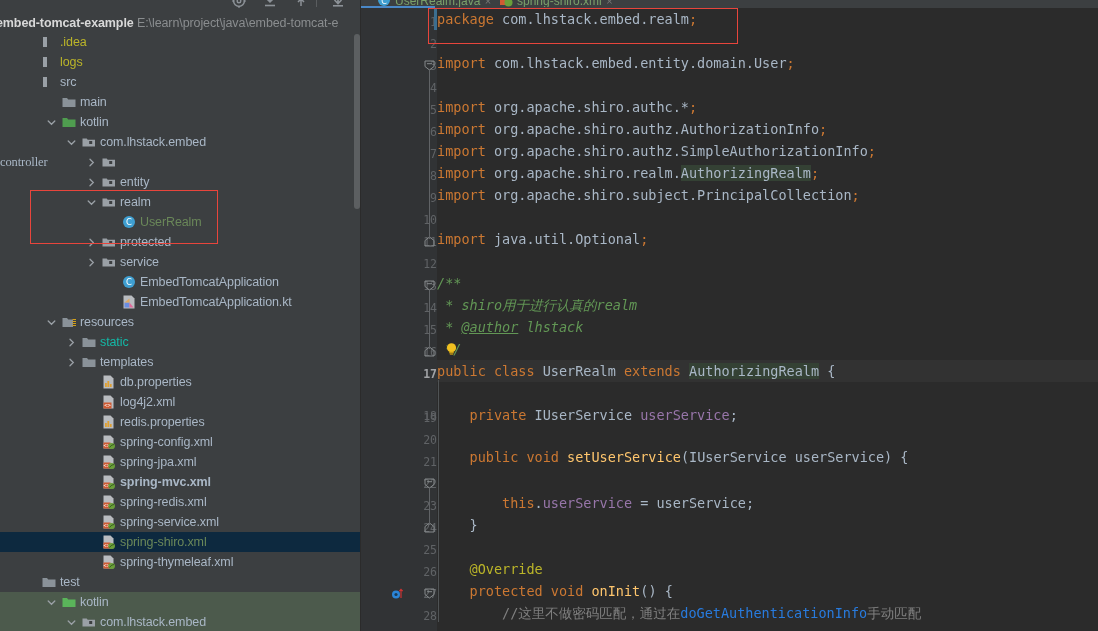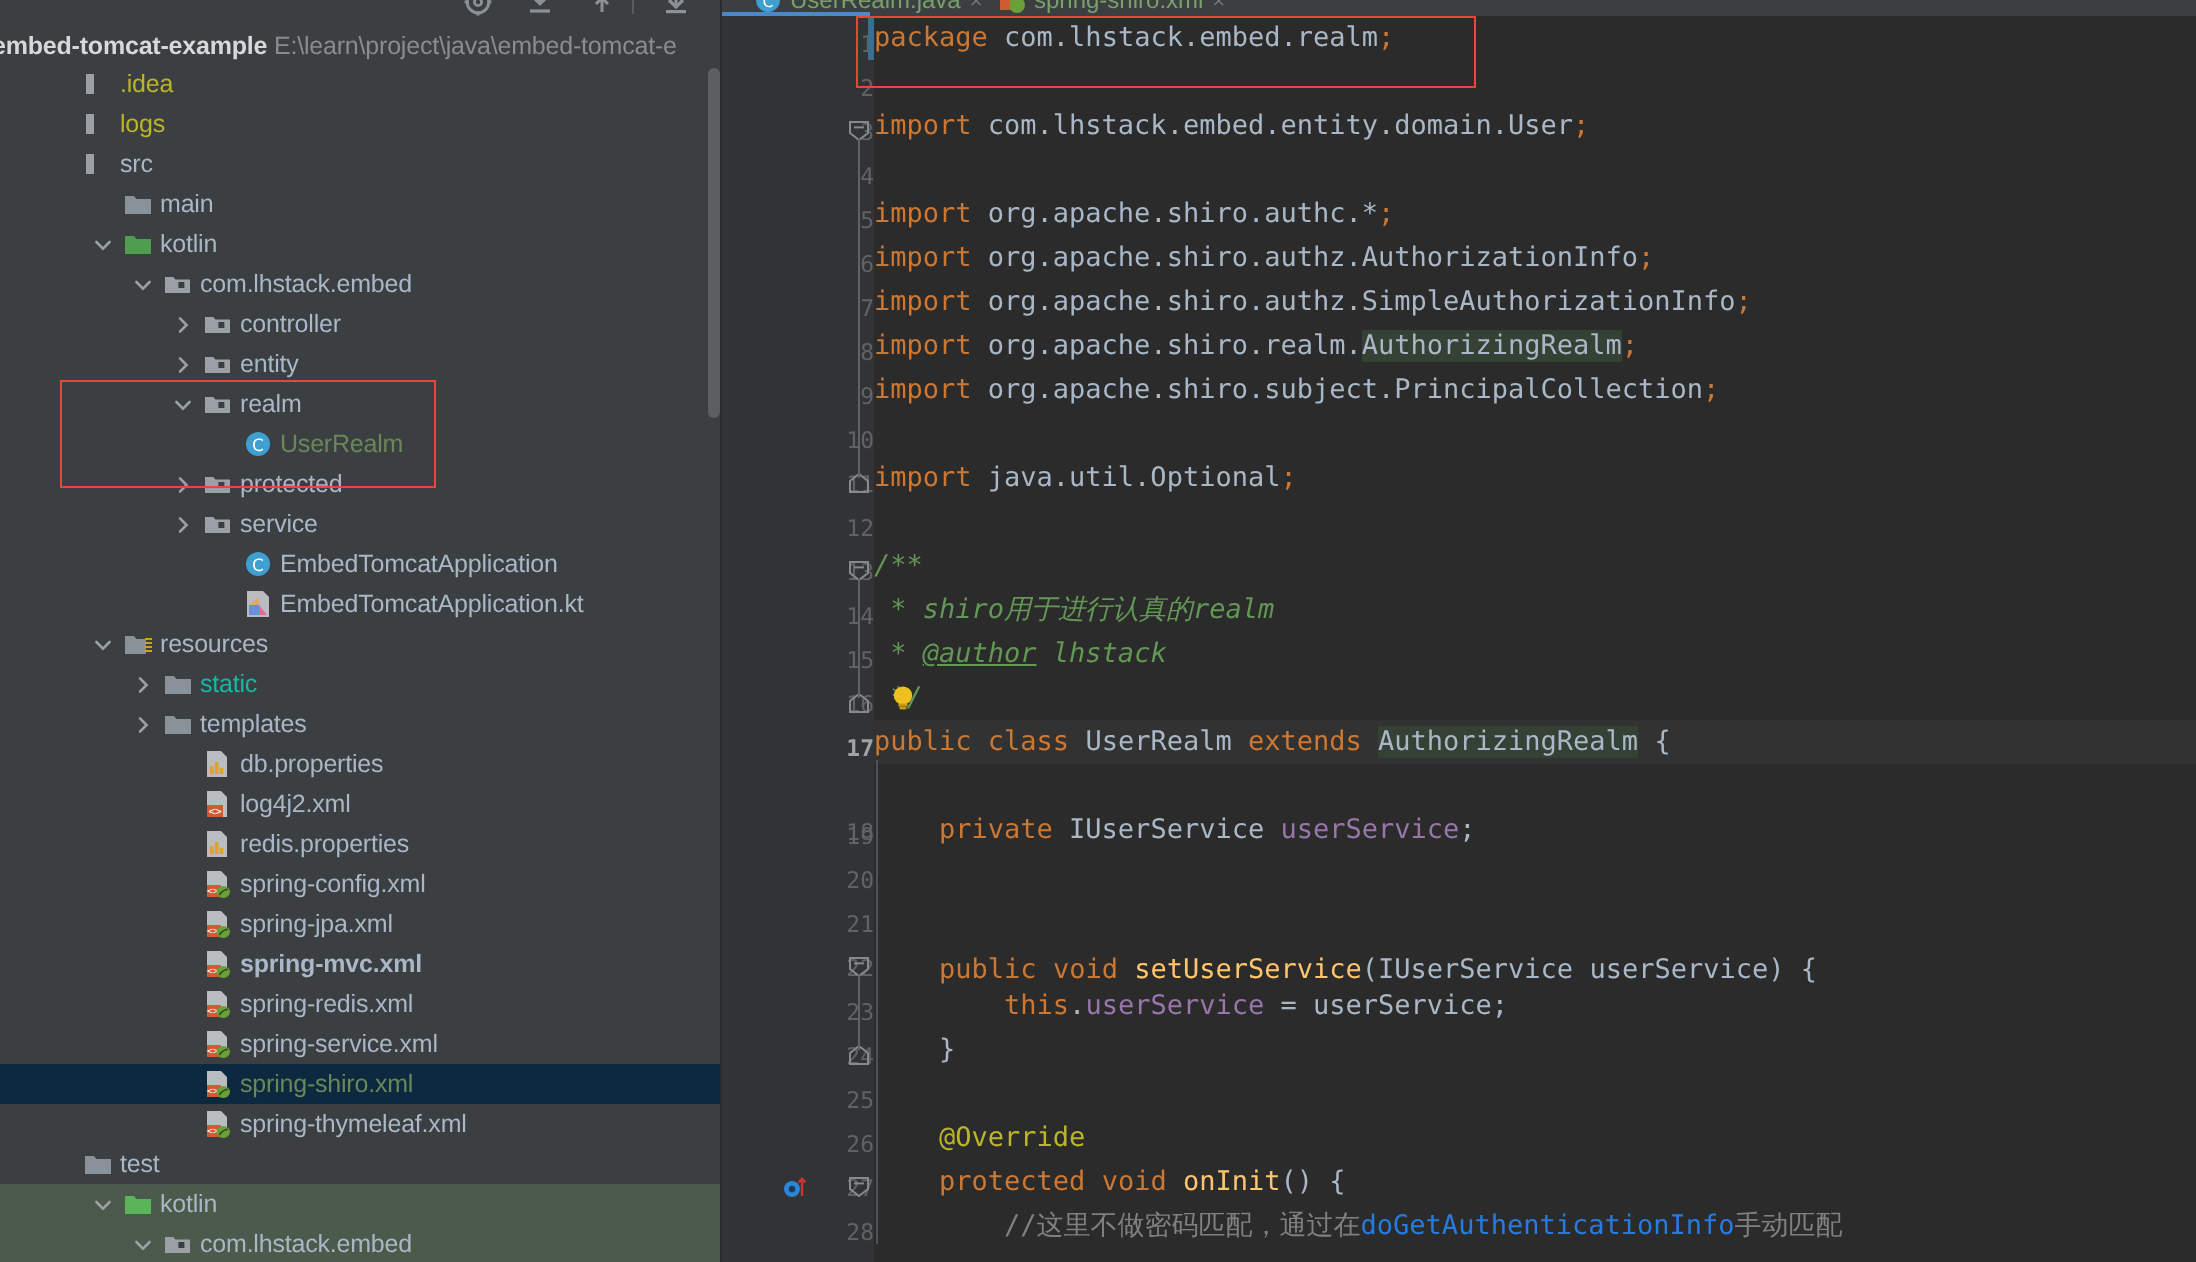--- a/index.html
+++ b/index.html
@@ -259,21 +259,21 @@
             <svg width="11" height="11" viewBox="0 0 11 11">
               <path d="M4 2.2l3.3 3.3L4 8.8" stroke="#9aa0a6" stroke-width="1.3" fill="none" stroke-linecap="round"></path>
             </svg>
           </span>
           <span class="ico" style="left: 101px; top: 2px;">
             <svg width="16" height="16" viewBox="0 0 16 16">
               <path d="M1.5 4.5h4.2l1 1.2H14v6.8H1.5z" fill="#9aa0a6"></path>
               <rect x="8.2" y="7" width="3" height="3" fill="#3c3f41"></rect>
             </svg>
           </span>
-          <span class="lbl" style="margin-left: 120px; color: rgb(169, 183, 198);">controller</span>
+          <span class="lbl" style="color: rgb(169, 183, 198); font-family: Liberation Serif, serif;">controller</span>
         </div>
         <div class="row">
           <span class="chev" style="left: 86px; top: 5px;">
             <svg width="11" height="11" viewBox="0 0 11 11">
               <path d="M4 2.2l3.3 3.3L4 8.8" stroke="#9aa0a6" stroke-width="1.3" fill="none" stroke-linecap="round"></path>
             </svg>
           </span>
           <span class="ico" style="left: 101px; top: 2px;">
             <svg width="16" height="16" viewBox="0 0 16 16">
               <path d="M1.5 4.5h4.2l1 1.2H14v6.8H1.5z" fill="#9aa0a6"></path>
@@ -675,21 +675,21 @@
         <div class="cline" style="top: 242px;"></div>
         <div class="cline" style="top: 264px;"><span class="doc">/**</span></div>
         <div class="cline" style="top: 286px;"><span class="doc"> * shiro用于进行认真的realm</span></div>
         <div class="cline" style="top: 308px;"><span class="doc"> * </span><span class="doctag">@author</span><span class="doc"> lhstack</span></div>
         <div class="cline" style="top: 330px;"><span class="doc"> */</span></div>
         <div class="cline" style="top: 352px;"><span class="kw">public</span><span class="plain"> </span><span class="kw">class</span><span class="plain"> UserRealm </span><span class="kw">extends</span><span class="plain"> </span><span class="plain hl-id">AuthorizingRealm</span><span class="plain"> {</span></div>
         <div class="cline" style="top: 374px;"></div>
         <div class="cline" style="top: 396px;"><span class="plain">    </span><span class="kw">private</span><span class="plain"> IUserService </span><span class="fld">userService</span><span class="plain">;</span></div>
         <div class="cline" style="top: 418px;"></div>
         <div class="cline" style="top: 440px;"></div>
-        <div class="cline" style="top: 466px;"><span class="plain">    </span><span class="kw">public</span><span class="plain"> </span><span class="kw">void</span><span class="plain"> </span><span class="mth">setUserService</span><span class="plain">(IUserService </span><span class="plain">userService</span><span class="plain">) {</span></div>
+        <div class="cline" style="top: 438px;"><span class="plain">    </span><span class="kw">public</span><span class="plain"> </span><span class="kw">void</span><span class="plain"> </span><span class="mth">setUserService</span><span class="plain">(IUserService </span><span class="plain">userService</span><span class="plain">) {</span></div>
         <div class="cline" style="top: 484px;"><span class="plain">        </span><span class="kw">this</span><span class="plain">.</span><span class="fld">userService</span><span class="plain"> = userService;</span></div>
         <div class="cline" style="top: 506px;"><span class="plain">    }</span></div>
         <div class="cline" style="top: 528px;"></div>
         <div class="cline" style="top: 550px;"><span class="plain">    </span><span class="anno">@Override</span></div>
         <div class="cline" style="top: 572px;"><span class="plain">    </span><span class="kw">protected</span><span class="plain"> </span><span class="kw">void</span><span class="plain"> </span><span class="mth">onInit</span><span class="plain">() {</span></div>
         <div class="cline" style="top: 594px;"><span class="plain">        </span><span class="cmt">//这里不做密码匹配，通过在</span><span class="cmt-ref">doGetAuthenticationInfo</span><span class="cmt">手动匹配</span></div>
         <div class="iguide" style="left: 1px; top: 372px; height: 242px;"></div>
         <span id="bulb" style="left: 8px; top: 334px;"><svg width="13" height="14" viewBox="0 0 13 14">
             <circle cx="6.5" cy="5.8" r="4.6" fill="#f0c020"></circle>
             <rect x="4.2" y="9.8" width="4.6" height="1.5" fill="#c79a12"></rect>

